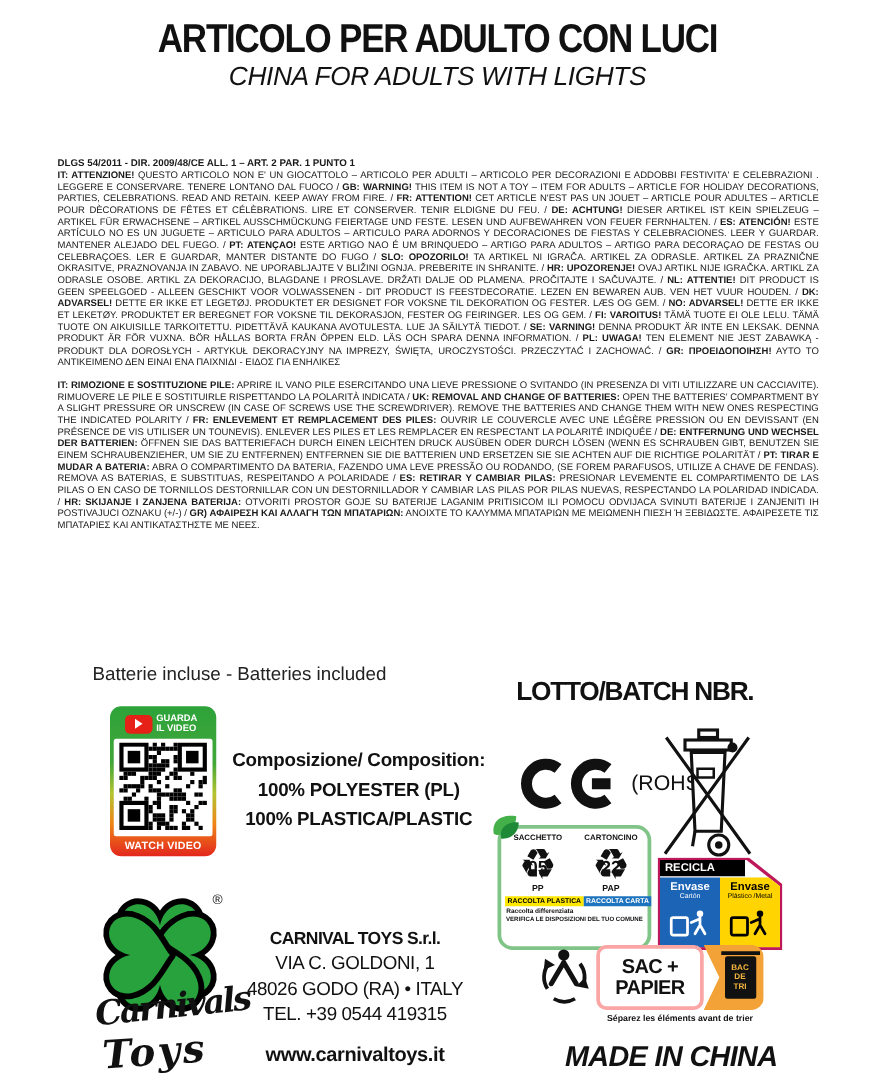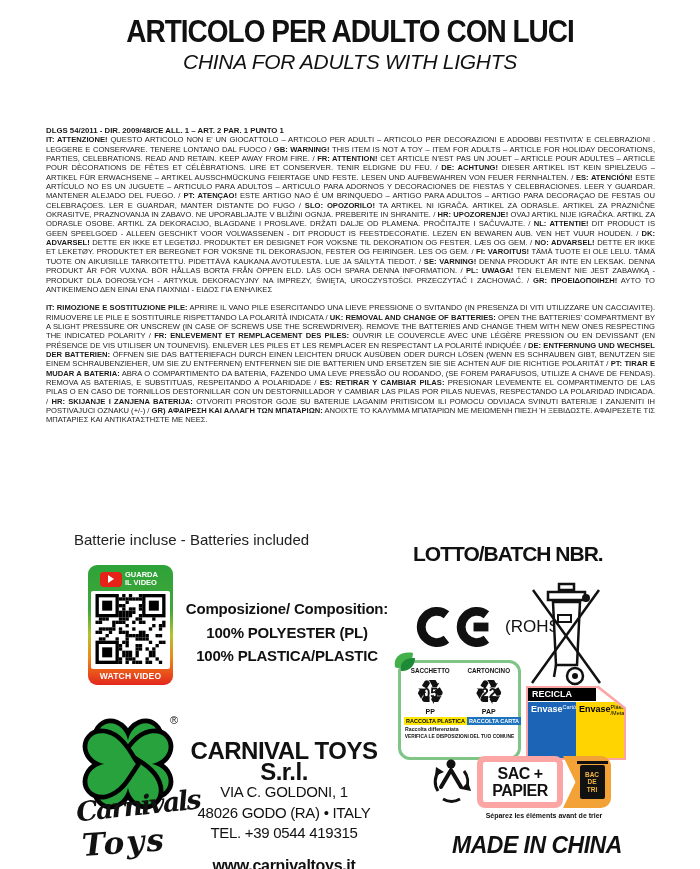--- a/index.html
+++ b/index.html
@@ -55,46 +55,46 @@
   .loop-num{position:absolute;left:50%;top:54%;transform:translate(-50%,-50%);font-size:14px;font-weight:bold;background:transparent;}
   .gb-mat{font-size:7px;font-weight:bold;margin-top:-2px;}
   .gb-bands{display:flex;justify-content:space-between;padding:0 3px;margin-top:2px;}
   .band-yellow{background:#ffe700;color:#000;font-size:5.5px;font-weight:bold;padding:1px 2px;white-space:nowrap;}
   .band-blue{background:#1e73be;color:#fff;font-size:5.5px;font-weight:bold;padding:1px 2px;white-space:nowrap;}
   .gb-sub{font-size:5.2px;font-weight:bold;text-align:left;padding-left:4px;margin-top:1px;}
   .gb-footer{font-size:5px;font-weight:bold;text-align:center;margin-top:1px;white-space:nowrap;transform:scaleX(0.97);}
 
   
   .recicla{position:absolute;left:526px;top:686px;width:100px;height:74px;}
-  .recicla-outer{width:100%;height:100%;background:#fca5a5;clip-path:polygon(0 0,73% 0,100% 29%,100% 100%,0 100%);position:relative;}
+  .recicla-outer{width:100%;height:100%;background:#be185d;clip-path:polygon(0 0,73% 0,100% 29%,100% 100%,0 100%);position:relative;}
   .recicla-inner{position:absolute;inset:2px;background:#fff;clip-path:polygon(0 0,72% 0,100% 30%,100% 100%,0 100%);display:flex;flex-direction:column;}
   .recicla-header{background:#000;color:#fff;font-size:9px;font-weight:bold;height:13px;line-height:13px;padding-left:4px;width:68px;box-sizing:border-box;}
   .recicla-cells{display:flex;flex:1;margin-top:1px;}
-  .cell{width:50%;padding:2px 3px;box-sizing:border-box;display:flex;flex-direction:row;}
+  .cell{width:50%;padding:2px 3px;box-sizing:border-box;display:flex;flex-direction:column;align-items:center;}
   .cell-blue{background:#1c64b5;color:#fff;}
   .cell-yellow{background:#ffd400;color:#000;}
   .cell-title{font-size:9px;font-weight:bold;line-height:10px;}
   .cell-sub{font-size:5.5px;line-height:6px;}
   .cell-icon{margin-top:auto;align-self:center;}
 
   
   .logo{position:absolute;left:76px;top:714px;width:116px;height:156px;}
   .registered{position:absolute;left:94px;top:0;font-size:11px;}
   .logo-script1{position:absolute;top:76px;left:0;font-family:"DejaVu Serif",serif;font-style:italic;font-weight:bold;
                 font-size:27px;letter-spacing:-2px;transform:rotate(-6deg);}
   .logo-script2{position:absolute;top:110px;left:6px;font-family:"DejaVu Serif",serif;font-style:italic;font-weight:bold;
                 font-size:31px;letter-spacing:2px;transform:rotate(-4deg);}
   .address{position:absolute;left:184px;top:740px;width:200px;text-align:center;}
-  .addr-name{font-size:24px;font-weight:bold;letter-spacing:-0.5px;line-height:21px;}
+  .addr-name{font-size:14px;font-weight:bold;letter-spacing:-0.5px;line-height:21px;}
   .addr-line{font-size:15px;line-height:20.5px;letter-spacing:-0.3px;}
   .addr-bold{font-weight:bold;font-size:16px;margin-top:12px;}
 
   
   .triman{position:absolute;left:430px;top:757px;}
-  .sac-box{position:absolute;left:477px;top:756px;width:86px;height:52px;background:#fff;border:6px solid #fca5a5;
+  .sac-box{position:absolute;left:477px;top:756px;width:86px;height:52px;background:#fff;border:3px solid #fca5a5;
            border-radius:8px;box-sizing:border-box;display:flex;flex-direction:column;align-items:center;justify-content:center;
            font-weight:bold;font-size:16px;line-height:17px;letter-spacing:-0.5px;}
   .bac{position:absolute;left:563px;top:756px;width:48px;height:52px;background:#f2a237;
        clip-path:polygon(0 0,100% 0,100% 100%,0 100%,26% 50%);border-radius:0 10px 10px 0;
        display:flex;align-items:center;justify-content:center;padding-left:10px;box-sizing:border-box;}
   .bac-bin{width:25px;height:34px;background:#111;border-radius:2px;position:relative;display:flex;flex-direction:column;
            align-items:center;justify-content:center;}
   .bac-lid{position:absolute;top:-4px;left:-3px;width:31px;height:3px;background:#111;}
   .bac-bin span{color:#f5b63f;font-size:6.5px;font-weight:bold;line-height:7.5px;}
   .sac-caption{position:absolute;left:476px;top:812px;width:136px;font-size:7px;font-weight:bold;text-align:center;}

